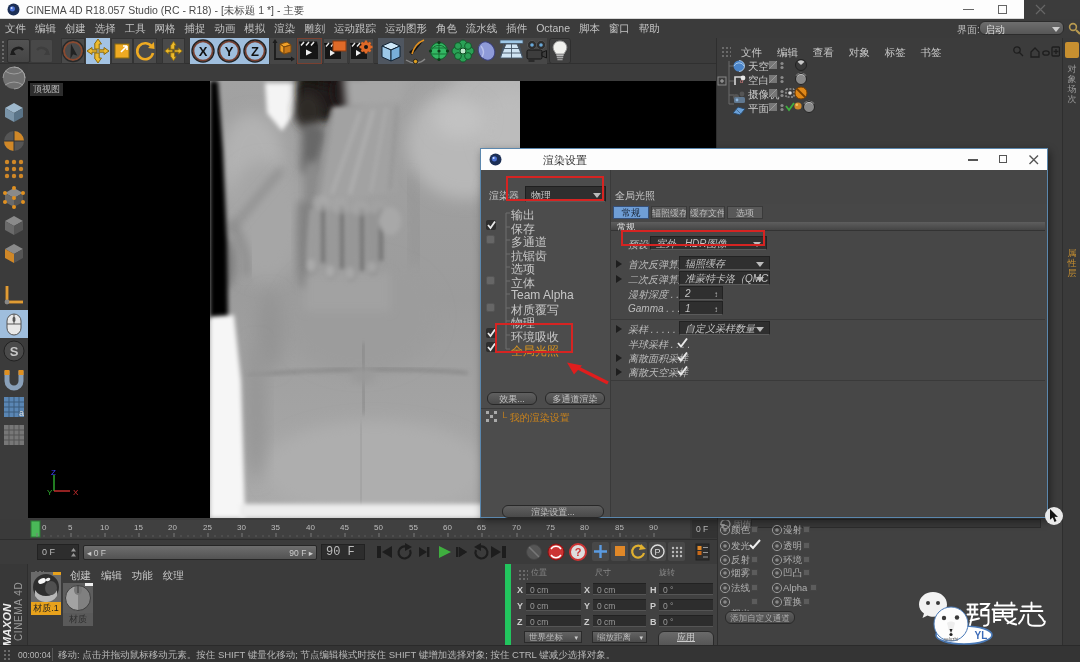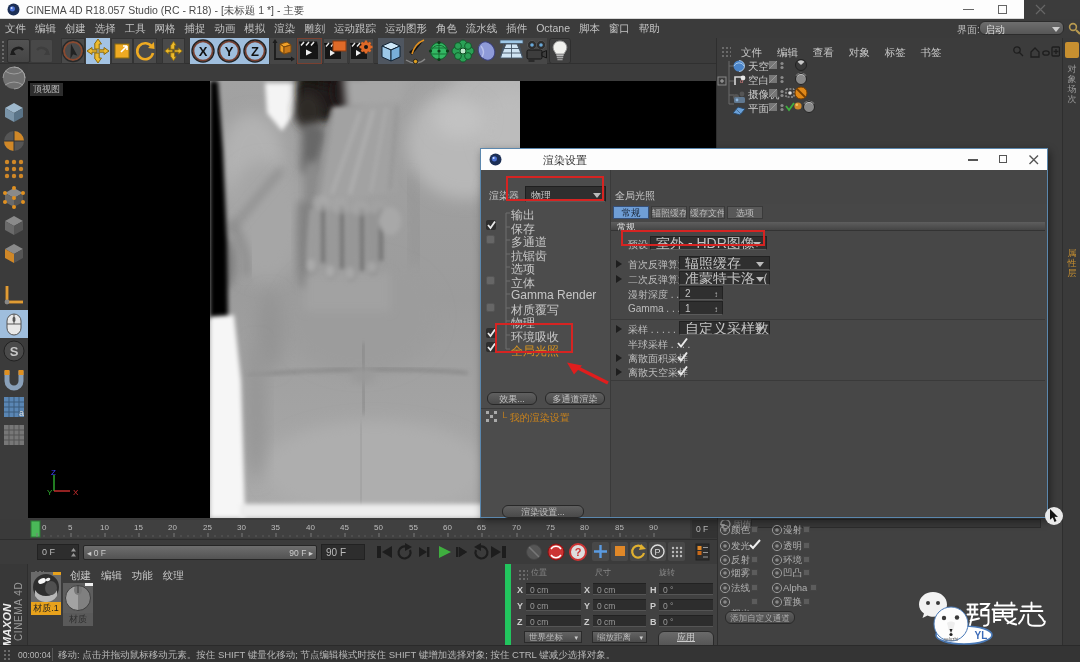--- a/index.html
+++ b/index.html
@@ -4,21 +4,21 @@
 *{margin:0;padding:0;box-sizing:border-box;font-family:"Liberation Sans",sans-serif;}
 html,body{width:1080px;height:662px;overflow:hidden;background:#3c3c3c;}
 .abs{position:absolute;}
 #stage{position:relative;width:1080px;height:662px;}
 .grip{background-image:radial-gradient(#8a8a8a 38%,transparent 42%);background-size:4px 4px;}
 .vgrip{background-image:radial-gradient(#6a6a6a 35%,transparent 37%);background-size:4px 4px;}
 .fld{height:12px;background:#2d2d2d;border-bottom:1px solid #555;border-top:1px solid #222;color:#999;font-size:8.5px;line-height:12px;padding-left:4px;}
 .drp{height:12px;background:linear-gradient(#646464,#4a4a4a);border:1px solid #2a2a2a;color:#bbb;font-size:8.5px;line-height:11px;padding-left:4px;}
 .da{float:right;margin-right:3px;font-size:7px;color:#ccc;}
 .chanrow{position:absolute;font-size:9.5px;color:#b0b0b0;white-space:nowrap;}
-.drp2{height:14px;background:#2f2f2f;border:1px solid #222;border-bottom-color:#5a5a5a;color:#c4c4c4;font-size:14px;line-height:13px;padding-left:5px;overflow:hidden;white-space:nowrap;}
+.drp2{height:14px;background:#2f2f2f;border:1px solid #222;border-bottom-color:#5a5a5a;color:#c4c4c4;font-size:10px;line-height:13px;padding-left:5px;overflow:hidden;white-space:nowrap;}
 .drp2:after{content:"";position:absolute;right:5px;top:5px;border-left:4px solid transparent;border-right:4px solid transparent;border-top:5px solid #bbb;}
 .num2{height:14px;background:#2f2f2f;border:1px solid #222;border-bottom-color:#5a5a5a;color:#c4c4c4;font-size:10px;line-height:13px;padding-left:5px;}
 .num2:after{content:"↕";position:absolute;right:4px;top:1px;font-size:8px;color:#bbb;}
 </style></head>
 <body>
 <div id="stage">
   <div id="titlebar" class="abs" style="left:0;top:0;width:1024px;height:19px;background:#fdfdfd;border-bottom:1px solid #d8d8d8;">
     <svg class="abs" style="left:7px;top:3px;" width="13" height="13" viewBox="0 0 13 13">
         <circle cx="6.5" cy="6.5" r="6" fill="#1c2f55"></circle>
         <circle cx="5.4" cy="5.8" r="2.6" fill="#4a6fd0"></circle>
@@ -513,21 +513,21 @@
   </div>
   <div id="transport" class="abs" style="left:0;top:540px;width:717px;height:24px;background:#3b3b3b;">
     <div class="abs" style="left:37px;top:4px;width:42px;height:16px;background:#2d2d2d;border:1px solid #222;color:#bbb;font-size:9px;line-height:15px;padding-left:4px;">0 F</div>
     <svg class="abs" style="left:71px;top:8px;" width="6" height="9">
         <path d="M0 0 L5 0 L2.5 3.5 Z M0 5 L5 5 L2.5 8.5 Z" fill="#999" transform="rotate(180 2.5 4.25)"></path>
       </svg>
     <div class="abs" style="left:83px;top:5px;width:234px;height:15px;background:linear-gradient(#6e6e6e,#535353);border:1px solid #262626;border-radius:2px;">
       <div class="abs" style="left:3px;top:2px;font-size:8.5px;color:#ccc;">◂ 0 F</div>
       <div class="abs" style="right:3px;top:2px;font-size:8.5px;color:#ccc;">90 F ▸</div>
     </div>
-    <div class="abs" style="left:321px;top:4px;width:44px;height:16px;background:#2d2d2d;border:1px solid #222;color:#bbb;font-size:10px;line-height:15px;padding-left:4px;">90 F</div>
+    <div class="abs" style="left:321px;top:4px;width:44px;height:16px;background:#2d2d2d;border:1px solid #222;color:#bbb;font-size:12px;line-height:15px;padding-left:4px;font-family:Liberation Mono, monospace;">90 F</div>
     <svg class="abs" style="left:375px;top:2px;" width="150" height="20" viewBox="0 0 150 20">
       <g fill="#1d1d1d">
           <path d="M3 4 L3 16 M5 4 L5 16" stroke="#1d1d1d" stroke-width="2"></path>
           <path d="M7 10 L17 4 L17 16 Z"></path>
         </g>
       <path d="M32 5 A 6 6 0 1 0 35 8" fill="none" stroke="#1d1d1d" stroke-width="2.2"></path>
         <path d="M30 1 L37 5 L30 9" fill="#1d1d1d"></path>
       <g fill="#1d1d1d">
           <path d="M52 10 L44 5 L44 15 Z"></path>
           <rect x="52" y="5" width="2.4" height="10"></rect>
@@ -777,21 +777,21 @@
     <div id="dtree" class="abs" style="left:0;top:57px;width:129px;height:160px;font-size:12px;color:#c6c6c6;padding-left:36px;">
       <svg class="abs" style="left:0;top:0;" width="129" height="160" viewBox="0 0 129 160">
         <path d="M25 7 L25 143 M25 7 L29 7 M25 21 L29 21 M25 34 L29 34 M25 48 L29 48 M25 61 L29 61 M25 75 L29 75 M25 88 L29 88 M25 102 L29 102 M25 115 L29 115 M25 129 L29 129 M25 143 L29 143" stroke="#6e6e6e" fill="none"></path>
       </svg>
       <div class="abs" style="left:30px;top:1px;">输出</div>
       <div class="abs" style="left:30px;top:15px;">保存</div>
       <div class="abs" style="left:30px;top:28px;">多通道</div>
       <div class="abs" style="left:30px;top:42px;">抗锯齿</div>
       <div class="abs" style="left:30px;top:55px;">选项</div>
       <div class="abs" style="left:30px;top:69px;">立体</div>
-      <div class="abs" style="left:30px;top:82px;">Gamma Render</div>
+      <div class="abs" style="left:30px;top:82px;">Team Alpha</div>
       <div class="abs" style="left:30px;top:96px;">材质覆写</div>
       <div class="abs" style="left:30px;top:109px;">物理</div>
       <div class="abs" style="left:30px;top:123px;">环境吸收</div>
       <div class="abs" style="left:30px;top:137px;color:#d7941f;">全局光照</div>
       <svg class="abs" style="left:5px;top:14px;" width="12" height="12">
           <rect x="0" y="0" width="10" height="10" rx="2" fill="#2e2e2e"></rect>
           <path d="M2 5 L4.5 8 L9 1.5" stroke="#e8e8e8" stroke-width="1.8" fill="none"></path>
         </svg>
       <div class="abs" style="left:5px;top:29px;width:9px;height:9px;background:#666;border-radius:2px;border:1px solid #555;"></div>
       <div class="abs" style="left:5px;top:70px;width:9px;height:9px;background:#666;border-radius:2px;border:1px solid #555;"></div>
@@ -811,31 +811,31 @@
     <svg class="abs" style="left:5px;top:262px;" width="11" height="11" viewBox="0 0 11 11">
         <g fill="#aaa">
           <rect x="0" y="0" width="3" height="3"></rect>
           <rect x="8" y="0" width="3" height="3"></rect>
           <rect x="4" y="4" width="3" height="3"></rect>
           <rect x="0" y="8" width="3" height="3"></rect>
           <rect x="8" y="8" width="3" height="3"></rect>
         </g>
       </svg>
     <div class="abs" style="left:19px;top:262px;font-size:10px;color:#c8821c;">└ 我的渲染设置</div>
-    <div class="abs" style="left:21px;top:356px;width:82px;height:13px;background:linear-gradient(#606060,#494949);border:1px solid #282828;border-radius:6px;font-size:9px;color:#c0c0c0;text-align:center;line-height:12px;">渲染设置...</div>
+    <div class="abs" style="left:21px;top:356px;width:102px;height:13px;background:linear-gradient(#606060,#494949);border:1px solid #282828;border-radius:6px;font-size:9px;color:#c0c0c0;text-align:center;line-height:12px;">渲染设置...</div>
     <div class="abs" style="left:134px;top:40px;font-size:10px;color:#c8c8c8;">全局光照</div>
     <div class="abs" style="left:130px;top:55px;width:436px;height:312px;background:#474747;"></div>
     <div class="abs" style="left:132px;top:57px;width:36px;height:13px;background:#6f9ed6;border:1px solid #35507a;color:#1a2536;font-size:9.5px;text-align:center;line-height:12px;">常规</div>
     <div class="abs" style="left:170px;top:57px;width:36px;height:13px;background:#585858;border:1px solid #3a3a3a;color:#bbb;font-size:9px;text-align:center;line-height:12px;overflow:hidden;white-space:nowrap;">辐照缓存</div>
     <div class="abs" style="left:208px;top:57px;width:36px;height:13px;background:#585858;border:1px solid #3a3a3a;color:#bbb;font-size:9px;text-align:center;line-height:12px;overflow:hidden;white-space:nowrap;">缓存文件</div>
     <div class="abs" style="left:246px;top:57px;width:36px;height:13px;background:#585858;border:1px solid #3a3a3a;color:#bbb;font-size:9px;text-align:center;line-height:12px;overflow:hidden;white-space:nowrap;">选项</div>
     <div class="abs" style="left:130px;top:73px;width:434px;height:9px;background:linear-gradient(#5e5e5e,#454545);border-bottom:1px solid #333;">
         <div class="abs" style="left:6px;top:-1px;font-size:9px;color:#ddd;">常规</div>
       </div>
-    <div id="rrows" class="abs" style="left:130px;top:82px;width:436px;height:160px;font-size:10px;color:#bdbdbd;">
+    <div id="rrows" class="abs" style="left:130px;top:82px;width:436px;height:160px;font-size:10px;color:#bdbdbd;font-style:italic;">
       <div class="abs" style="left:17px;top:7px;">预设</div>
       <div class="abs drp2" style="left:39px;top:5px;width:117px;">室外 - HDR图像</div>
       <svg class="abs arr" style="left:5px;top:29px;" width="6" height="8">
           <path d="M0 0 L6 4 L0 8 Z" fill="#1e1e1e"></path>
         </svg>
       <div class="abs" style="left:17px;top:27px;">首次反弹算法</div>
       <div class="abs drp2" style="left:68px;top:25px;width:91px;">辐照缓存</div>
       <svg class="abs arr" style="left:5px;top:44px;" width="6" height="8">
           <path d="M0 0 L6 4 L0 8 Z" fill="#1e1e1e"></path>
         </svg>

